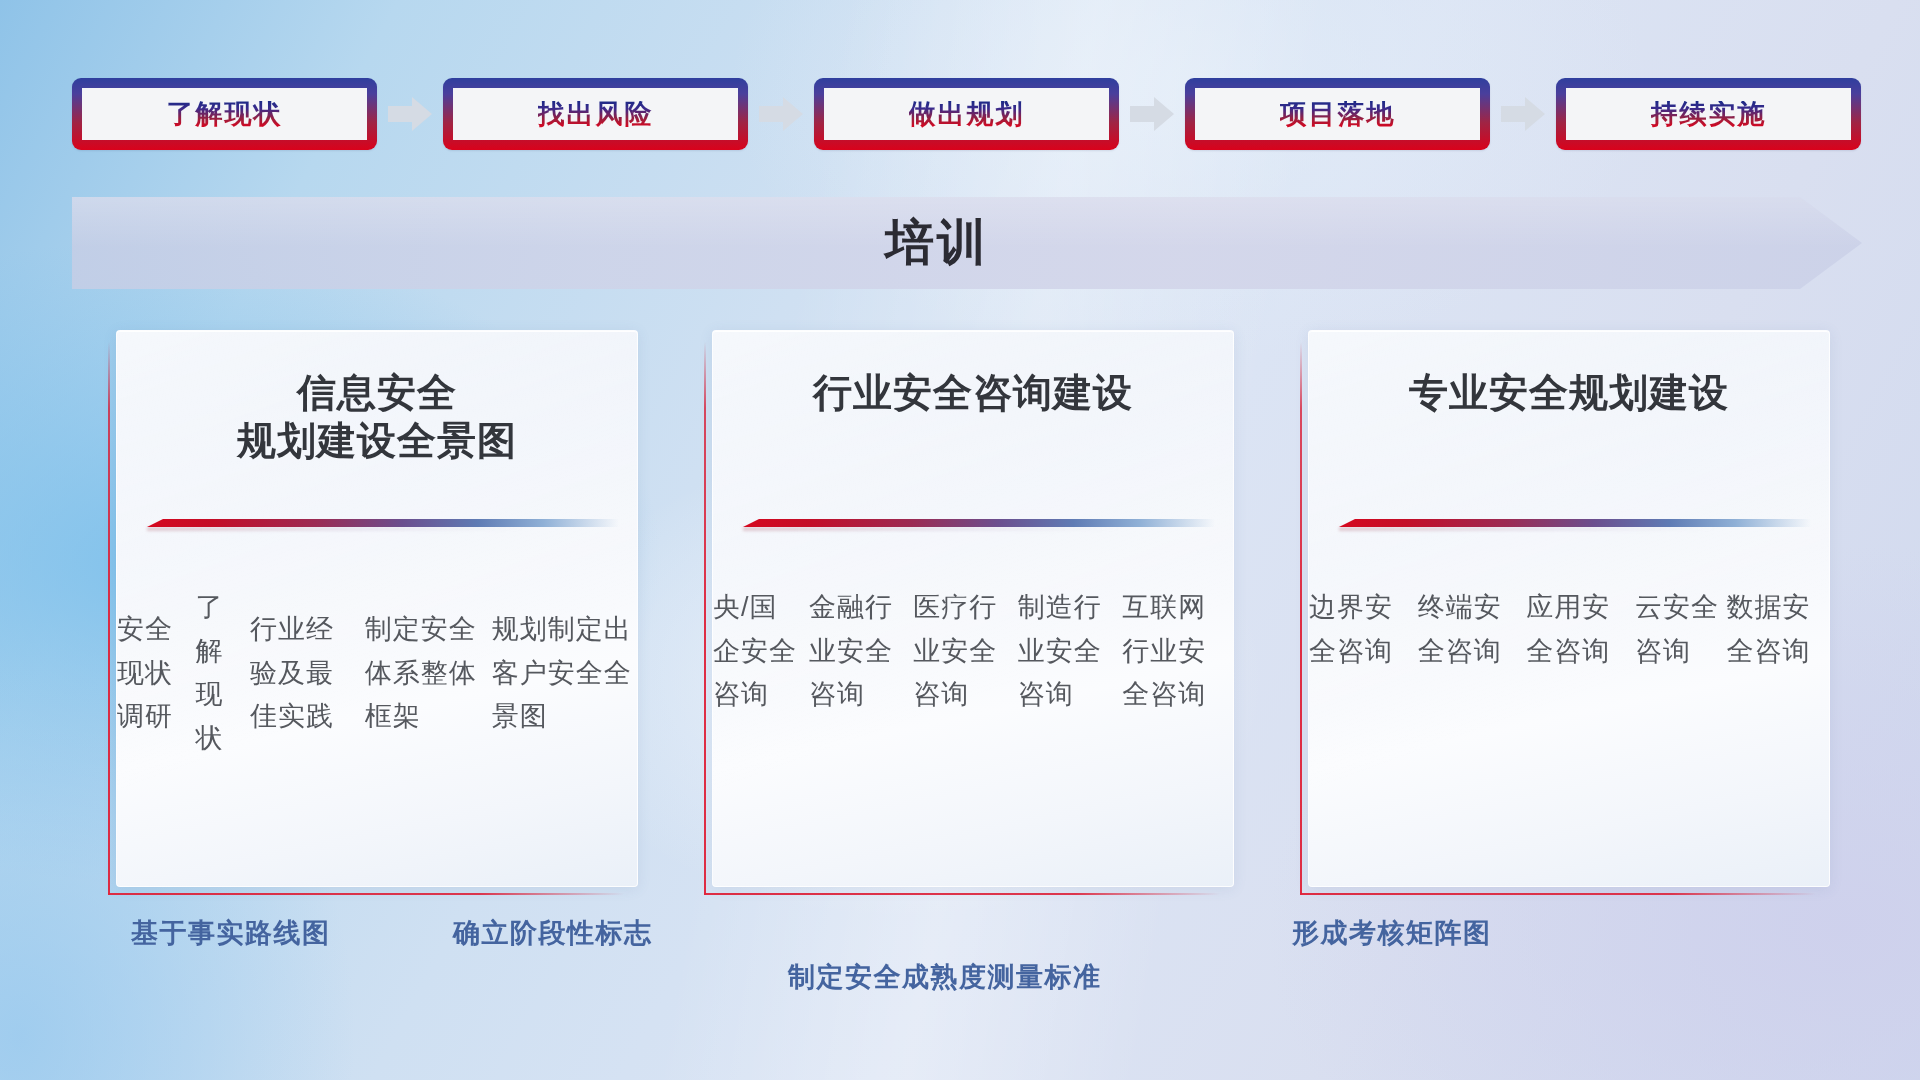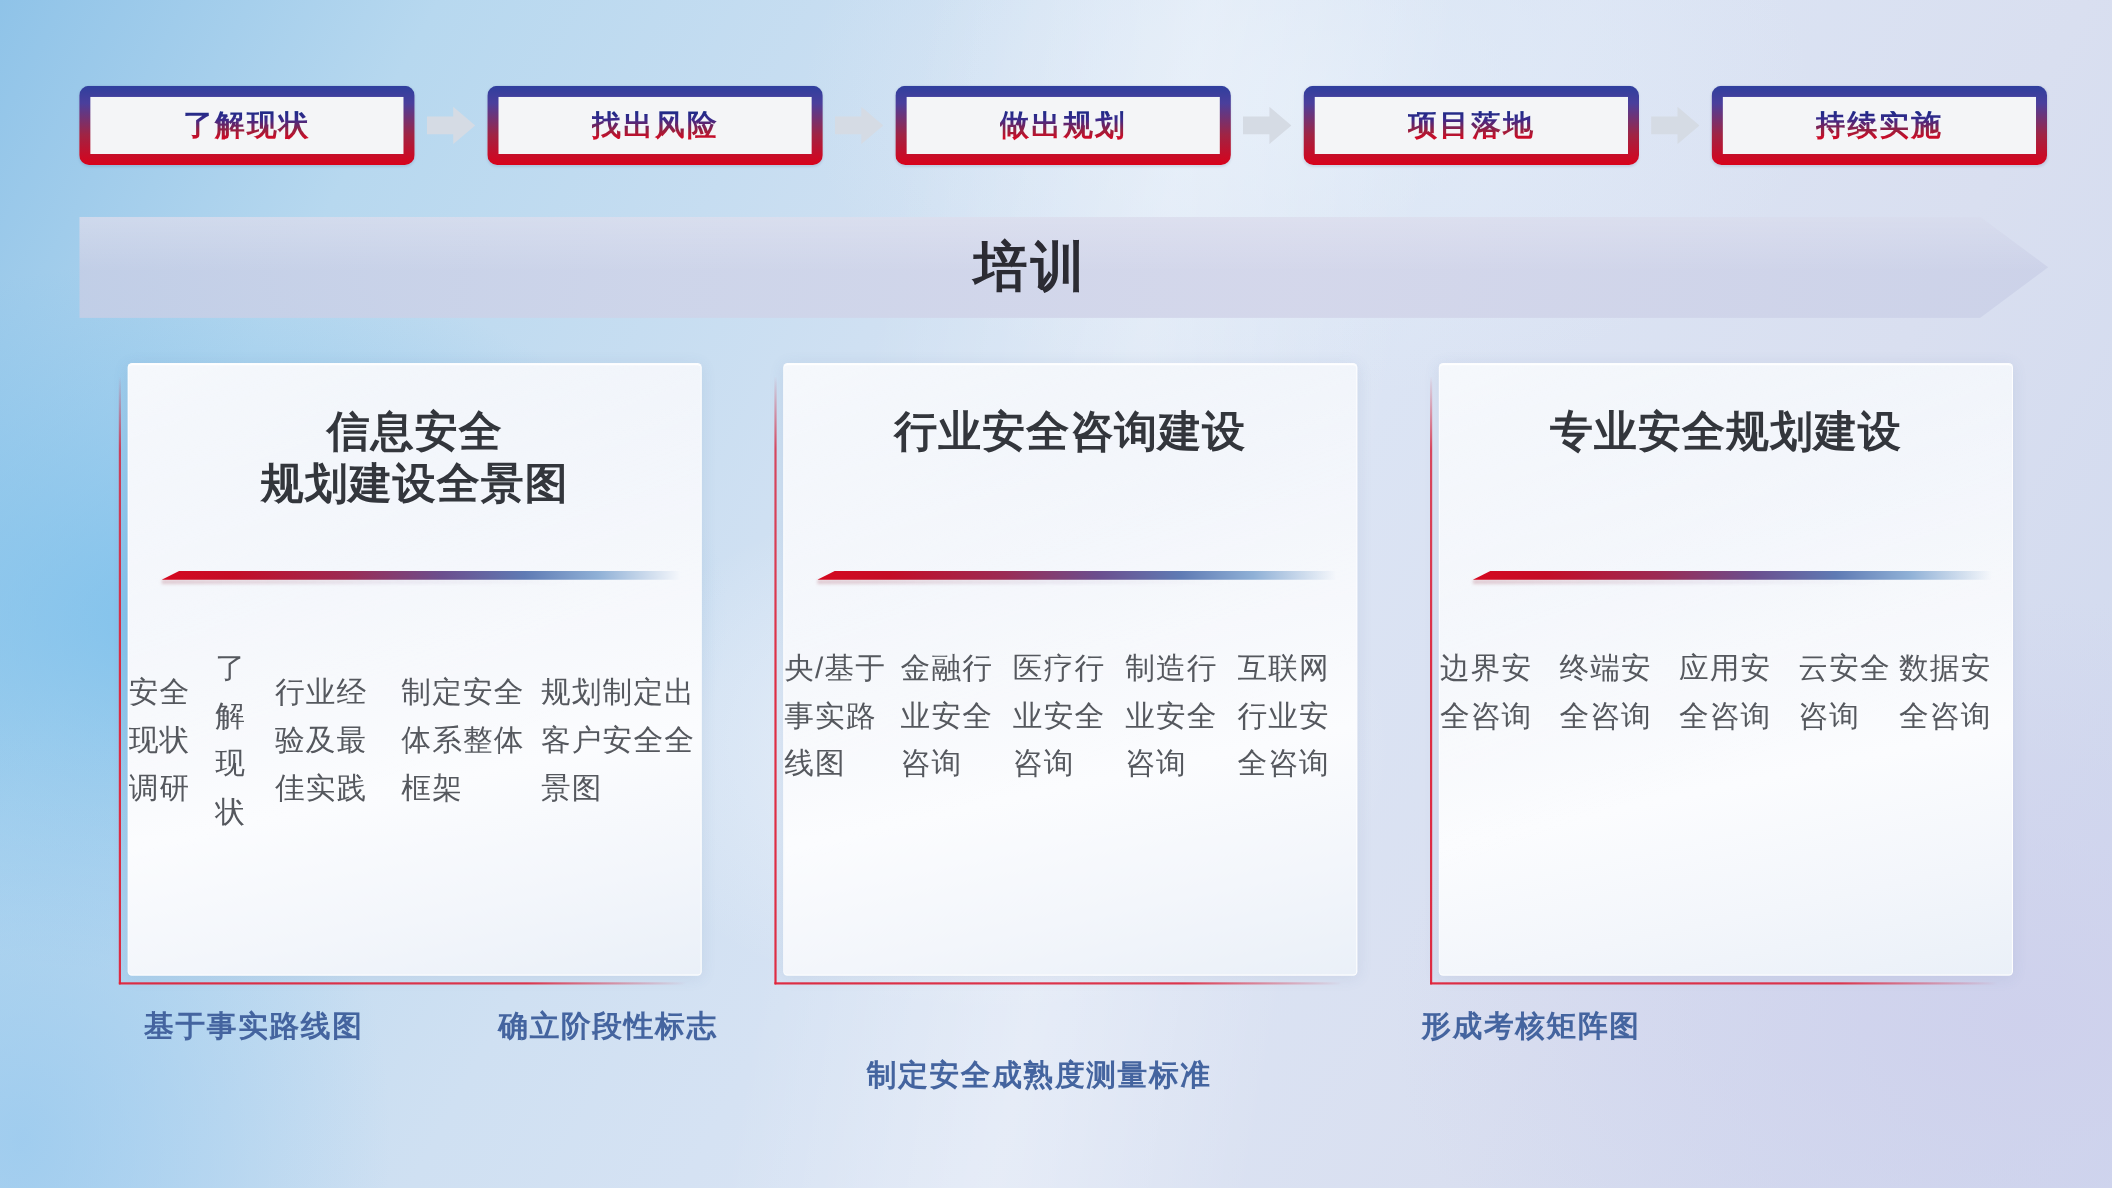--- a/index.html
+++ b/index.html
@@ -253,21 +253,21 @@
     <div class="card">
       <div class="card-redline"></div>
       <div class="card-redbase"></div>
       <div class="card-body">
         <div class="card-title">行业安全咨询建设</div>
         <div class="card-divider">
           <div class="bar-shadow"></div>
           <div class="bar"></div>
         </div>
         <div class="card-list">
-          <div class="item">央/基于事实路线图</div>
+          <div class="item">央/国企安全咨询</div>
           <div class="item">金融行业安全咨询</div>
           <div class="item">医疗行业安全咨询</div>
           <div class="item">制造行业安全咨询</div>
           <div class="item">互联网行业安全咨询</div>
         </div>
       </div>
     </div>
 
     <div class="card">
       <div class="card-redline"></div>

